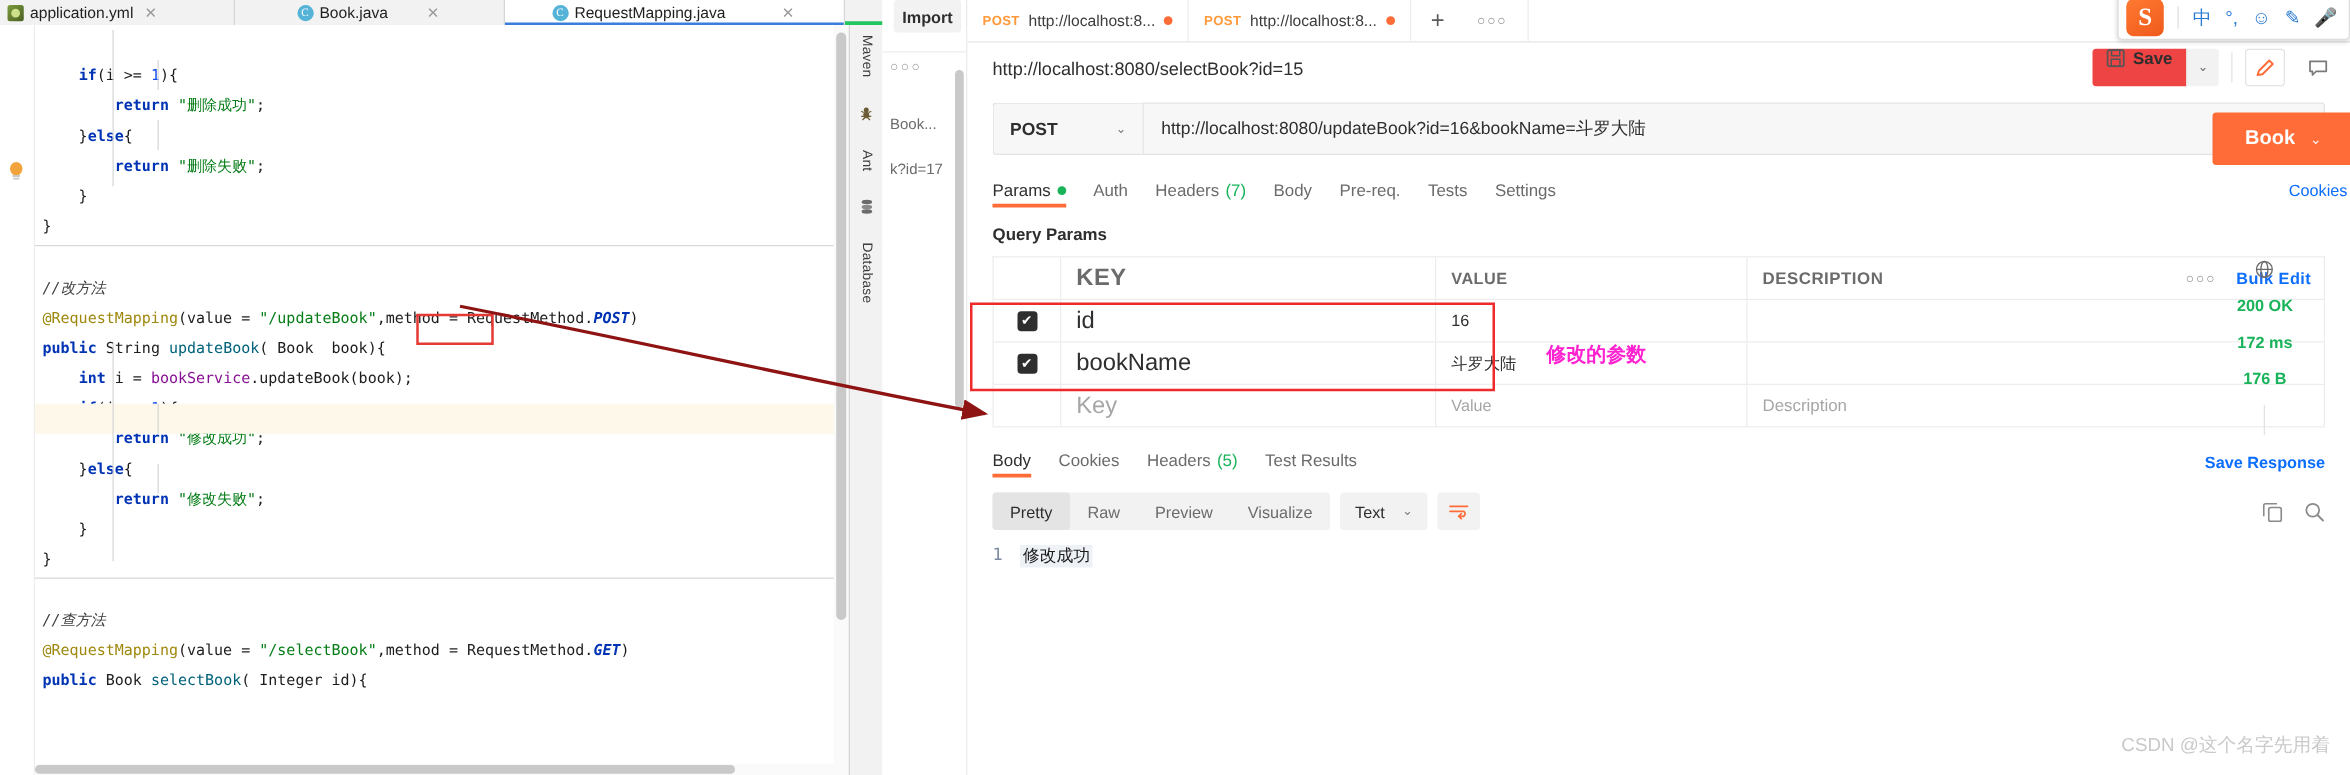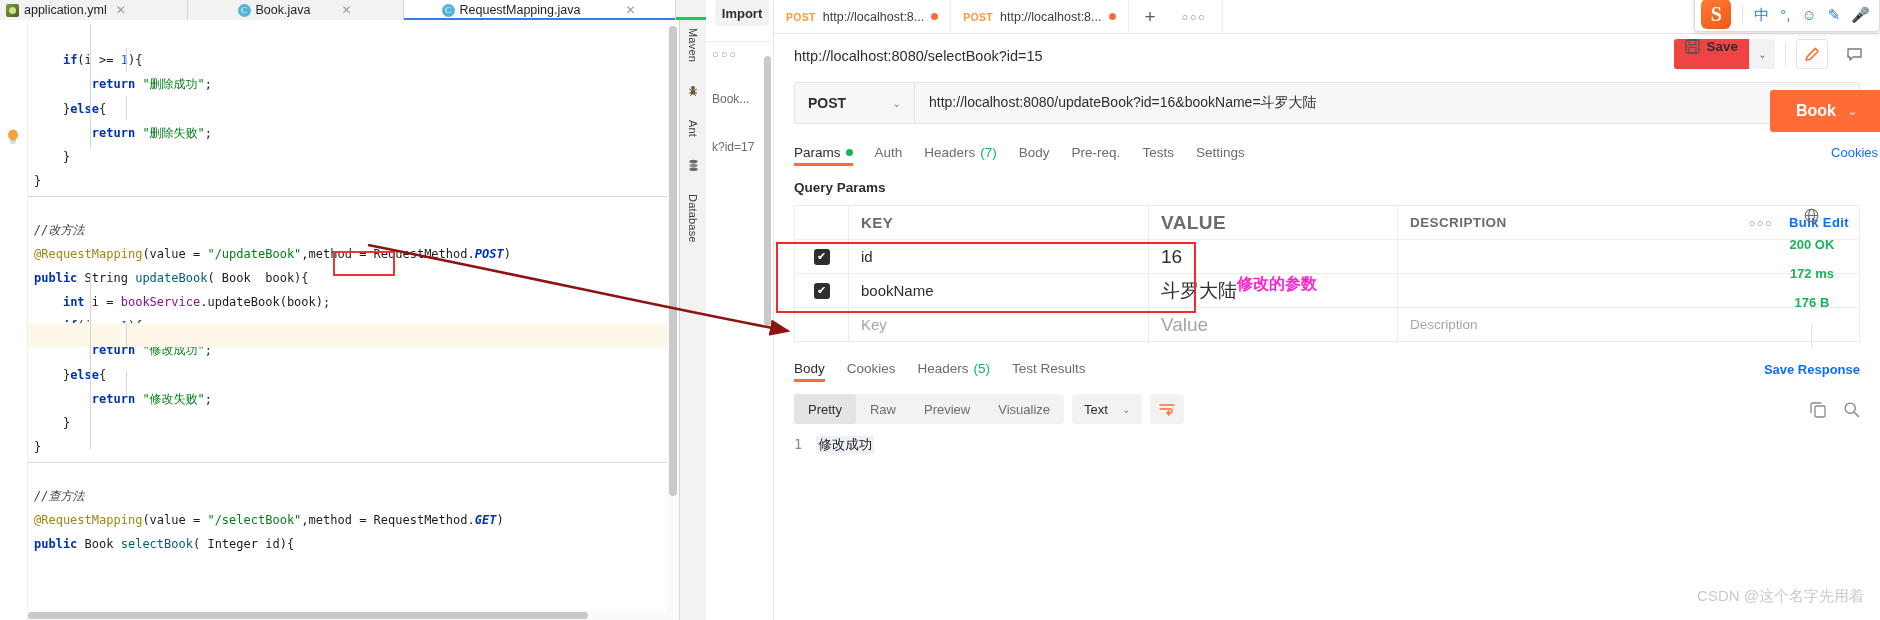--- a/index.html
+++ b/index.html
@@ -165,22 +165,22 @@
   .cnt-green { color:#19b35a; }
   .cookies-link { position:absolute; right:-18px; bottom:6px; font-size:13px; color:#0d6efd; }
 
   .qp-title { margin:14px 20px 0 20px; font-size:13.5px; font-weight:bold; color:#2e2e2e; }
 
   
   .ptable { margin:10px 20px 0 20px; border:1px solid #ededed; border-bottom:none; }
   .ptable .prow { display:flex; height:34px; border-bottom:1px solid #ededed; align-items:center; }
   .ptable .prow.head { color:#6b6b6b; font-size:12px; font-weight:bold; letter-spacing:.4px; }
   .cell-chk { width:54px; flex:0 0 54px; display:flex; align-items:center; justify-content:center; border-right:1px solid #ededed; height:100%; }
-  .cell-key { flex:0 0 300px; padding-left:12px; border-right:1px solid #ededed; height:100%; display:flex; align-items:center; font-size:15px; }
-  .cell-val { flex:0 0 249px; padding-left:12px; border-right:1px solid #ededed; height:100%; display:flex; align-items:center; font-size:19px; }
+  .cell-key { flex:0 0 300px; padding-left:12px; border-right:1px solid #ededed; height:100%; display:flex; align-items:center; font-size:19px; }
+  .cell-val { flex:0 0 249px; padding-left:12px; border-right:1px solid #ededed; height:100%; display:flex; align-items:center; font-size:13px; }
   .cell-desc { flex:1; padding-left:12px; height:100%; display:flex; align-items:center; justify-content:space-between; padding-right:10px; font-size:13.5px; }
   .muted { color:#a6a6a6; }
   .chk { width:16px; height:16px; border-radius:3px; background:#2e2e2e; color:#fff; font-size:11px; display:flex; align-items:center; justify-content:center; }
   .bulk { color:#0d6efd; font-size:13px; white-space:nowrap; }
 
   .red-annot { position:absolute; border:2px solid #ee2a2a; pointer-events:none; }
   .pink-note {
     position:absolute; color:#ff22d0; font-size:16px; font-weight:bold;
     font-family:"DejaVu Sans", sans-serif;
   }
@@ -284,21 +284,21 @@
       <ellipse cx="6.5" cy="6.5" rx="4.2" ry="1.8" fill="#8a8a8a"></ellipse>
       <ellipse cx="6.5" cy="10.2" rx="4.2" ry="1.8" fill="#6b6b6b"></ellipse>
     </svg>
     <div class="vtext">Database</div>
   </div>
 
   <div class="pm-sliver">
     <div class="sliver-tabs"></div>
     <div class="sliver-dots">○○○</div>
     <div class="sliver-item" style="margin-top:22px;">Book...</div>
-    <div class="sliver-item" style="margin-top:26px;">k?id=17</div>
+    <div class="sliver-item" style="margin-top:14px;">k?id=17</div>
     <div class="sliver-scroll"></div>
   </div>
 
   <div class="import-btn">Import</div>
 
   <div class="pm">
 
     <div class="pm-tabbar">
       <div class="pm-tab">
         <span class="m">POST</span>

